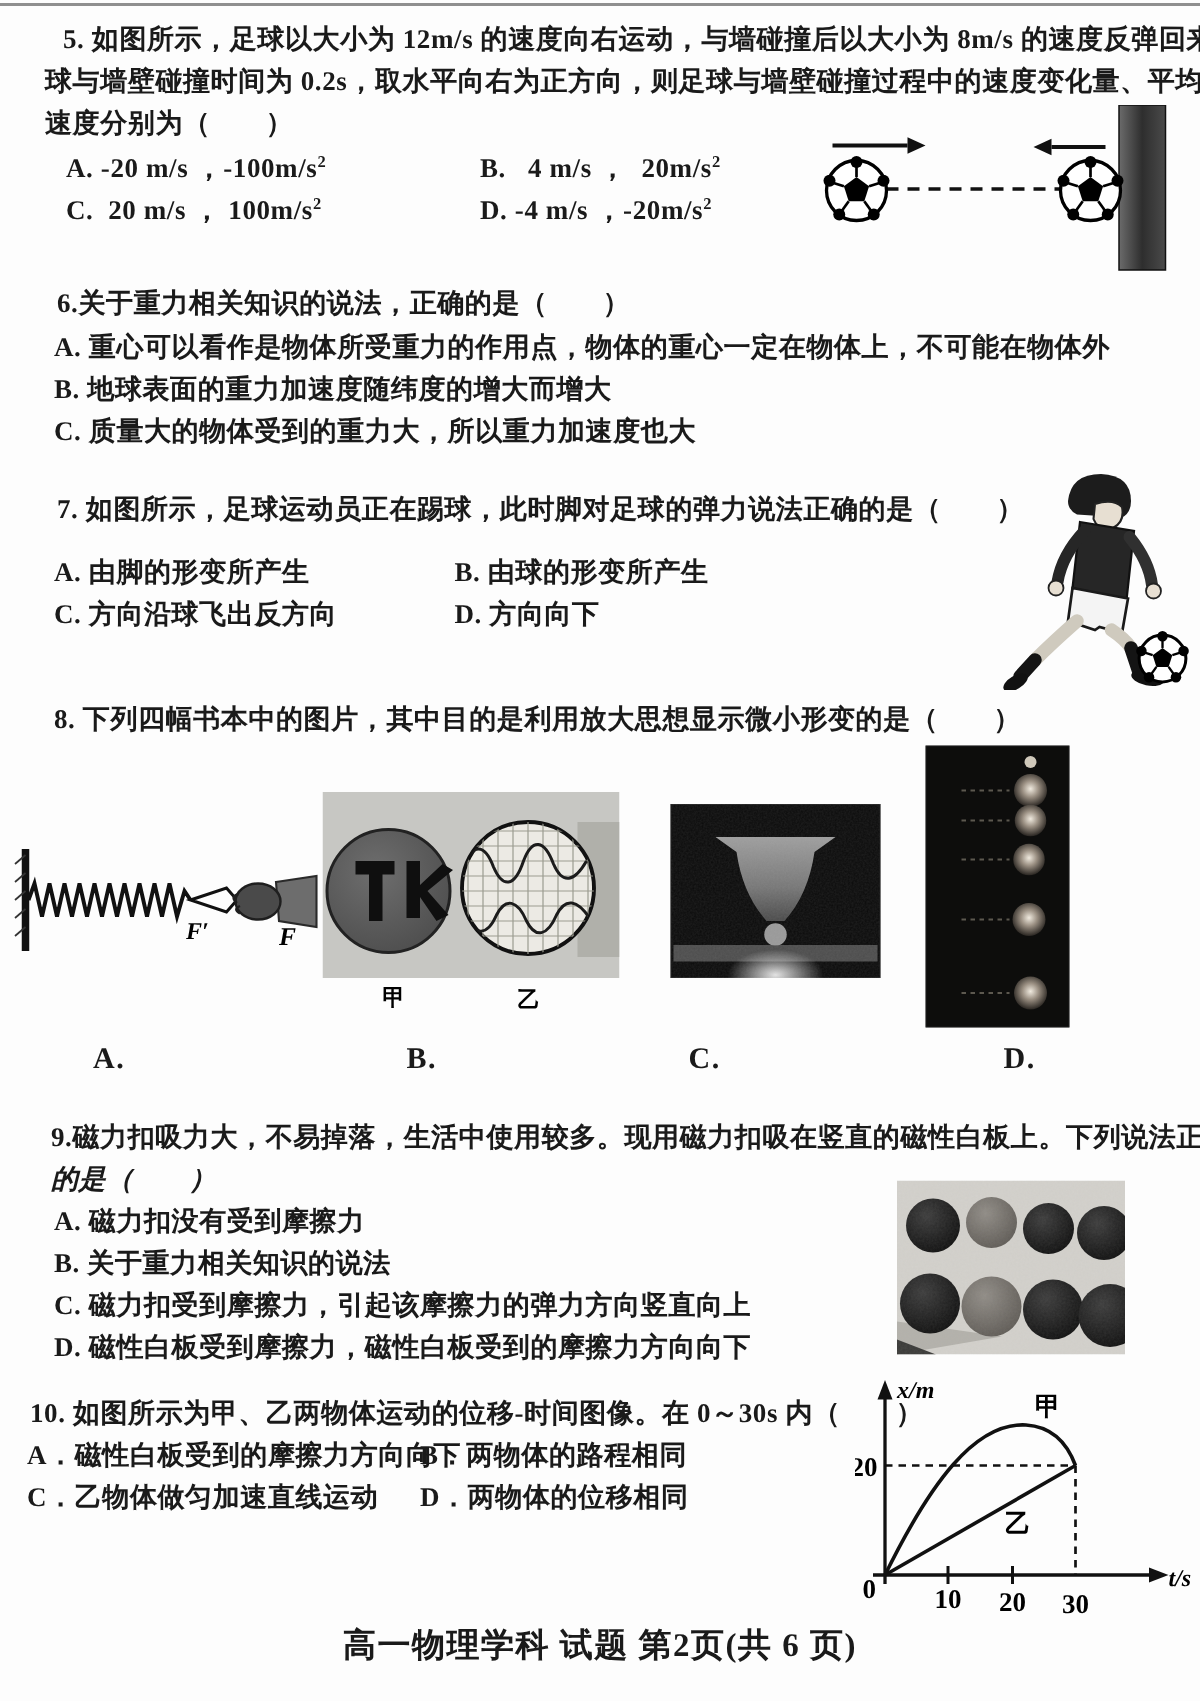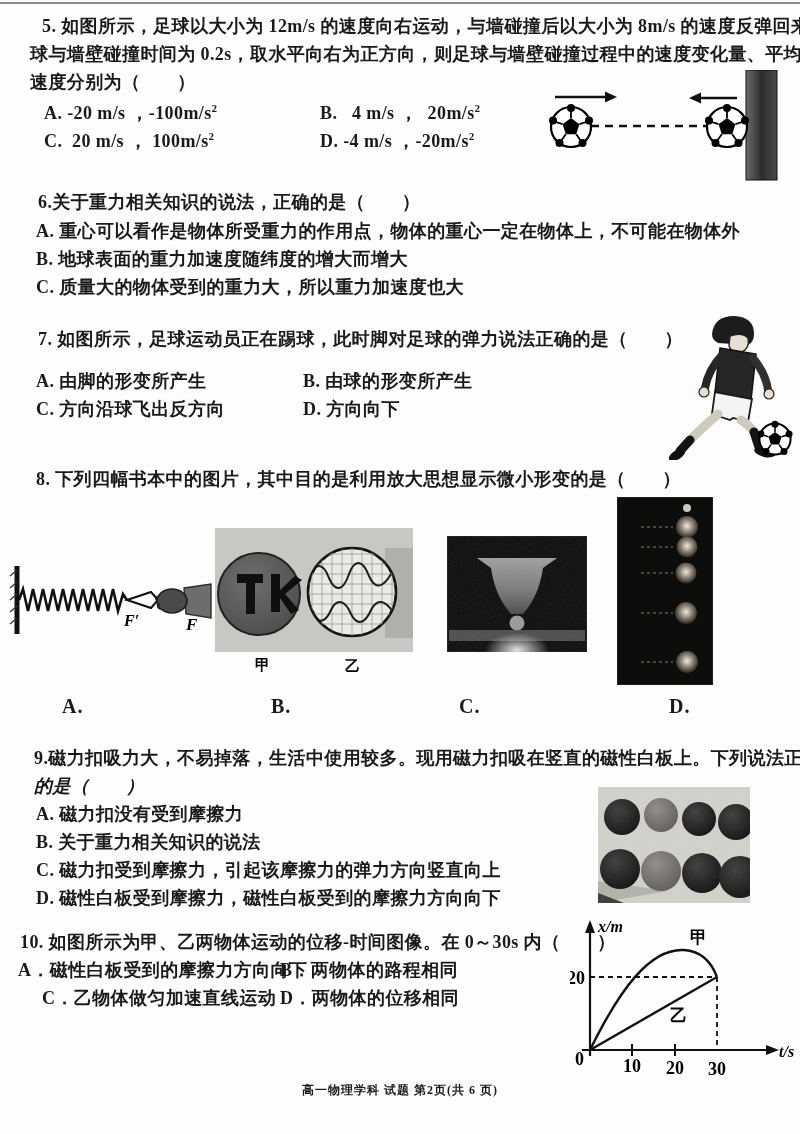--- a/index.html
+++ b/index.html
@@ -9,21 +9,21 @@
     font-family:"Liberation Serif","DejaVu Serif",serif;
   }
   .t{
     position:absolute;white-space:pre;font-weight:700;
     font-size:18px;line-height:24px;letter-spacing:.4px;
   }
   .t sup{font-size:11px;letter-spacing:0;}
   .lab{font-size:20px;letter-spacing:1px;}
   .footer{
     position:absolute;left:0;top:1082px;width:100%;text-align:center;
-    font-size:12px;font-weight:700;letter-spacing:1px;
+    font-size:22px;font-weight:700;letter-spacing:1px;
   }
   .topline{position:absolute;left:0;top:2px;width:100%;height:2px;background:#8f8f8f;}
   .fig{position:absolute;}
   svg text{font-family:"Liberation Serif","DejaVu Serif",serif;}
 </style>
 </head>
 <body>
 
 <div class="page">
   <div class="topline"></div>
@@ -278,21 +278,21 @@
       <circle cx="63" cy="84" r="20" fill="url(#mgray)"></circle>
       <circle cx="104" cy="86" r="20" fill="url(#mdark)"></circle>
       <circle cx="142" cy="90" r="21" fill="url(#mdark)"></circle>
     </g>
     <rect x="0" y="0" width="152" height="116" filter="url(#grain9)" fill="#888" opacity="0.4"></rect>
   </svg>
 
   <div class="t" style="left:20px;top:930px;">10. 如图所示为甲、乙两物体运动的位移-时间图像。在 0～30s 内（　　）</div>
   <div class="t" style="left:18px;top:958px;">A．磁性白板受到的摩擦力方向向下</div>
   <div class="t" style="left:280px;top:958px;">B．两物体的路程相同</div>
-  <div class="t" style="left:18px;top:986px;margin-left:24px;">C．乙物体做匀加速直线运动</div>
+  <div class="t" style="left:18px;top:986px;">C．乙物体做匀加速直线运动</div>
   <div class="t" style="left:280px;top:986px;">D．两物体的位移相同</div>
 
   <svg class="fig" style="left:570px;top:915px;" width="230" height="165" viewBox="0 0 230 165">
     <g>
       <line x1="20" y1="141" x2="20" y2="14" stroke="#111" stroke-width="2.2"></line>
       <polygon points="15,18 20,5 25,18" fill="#111"></polygon>
     </g>
     <g>
       <line x1="12" y1="135" x2="198" y2="135" stroke="#111" stroke-width="2.2"></line>
       <polygon points="196,130 209,135 196,140" fill="#111"></polygon>

